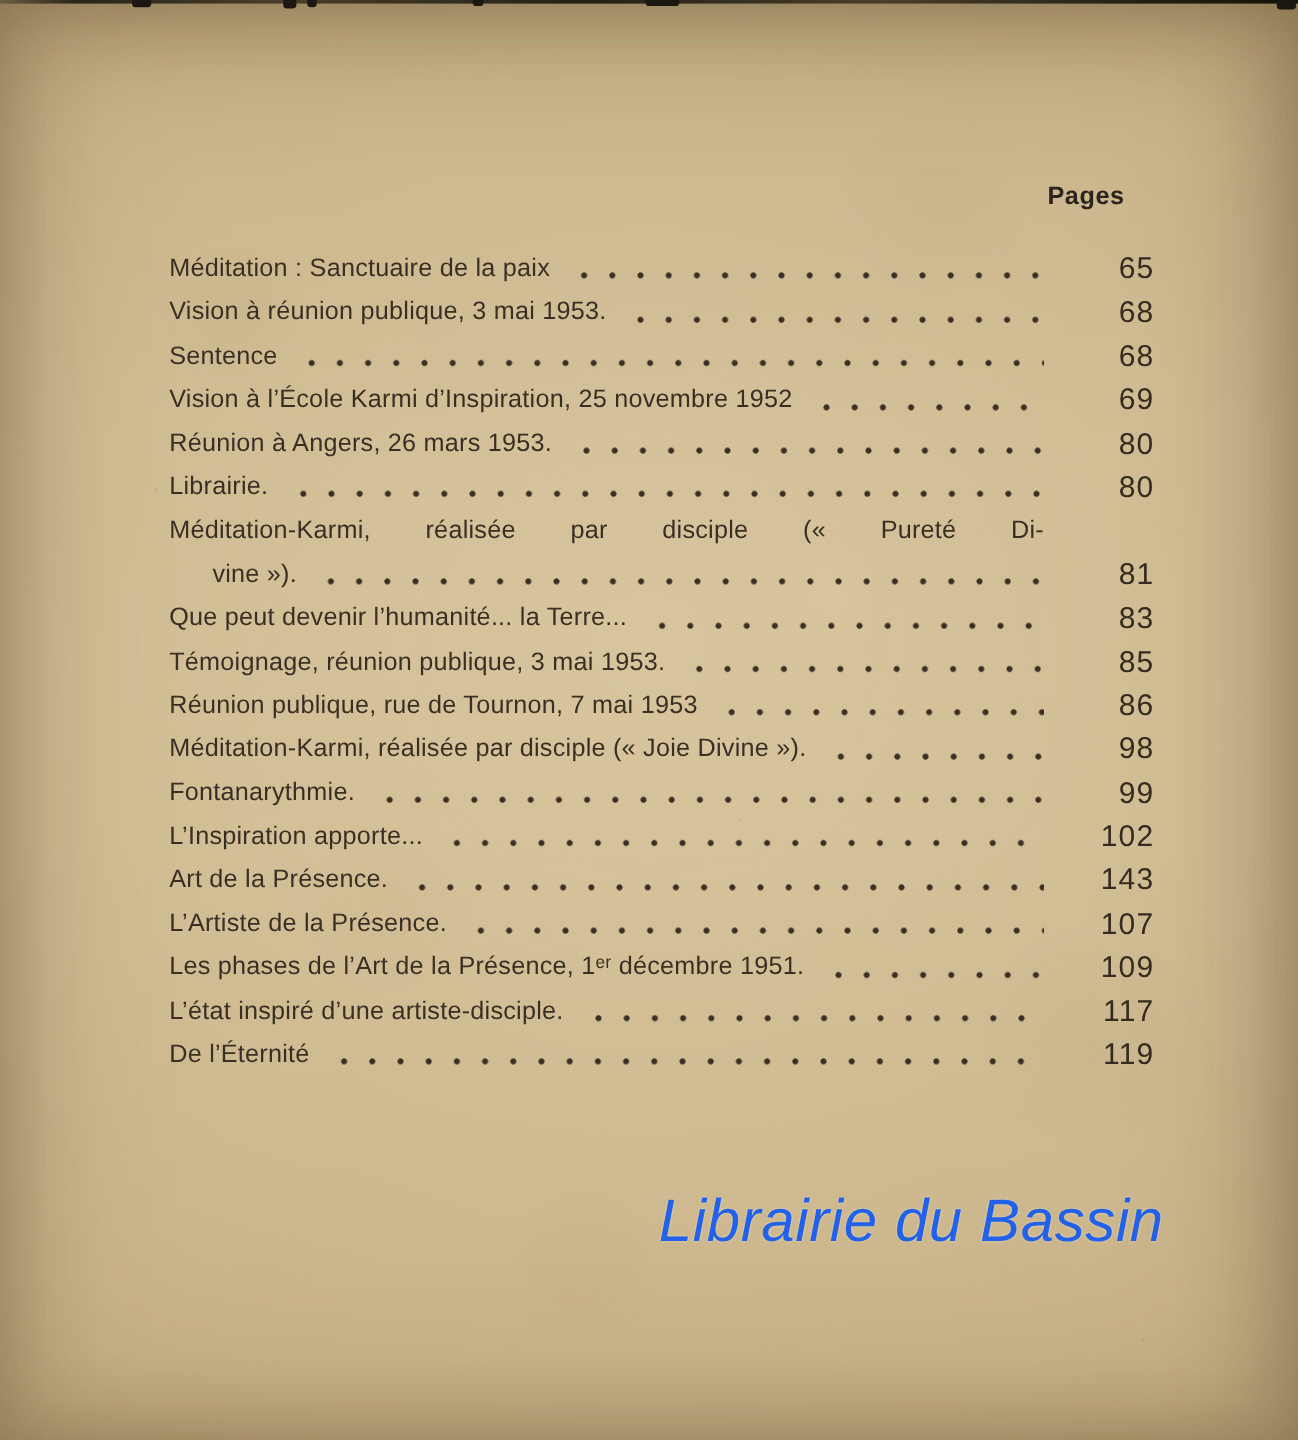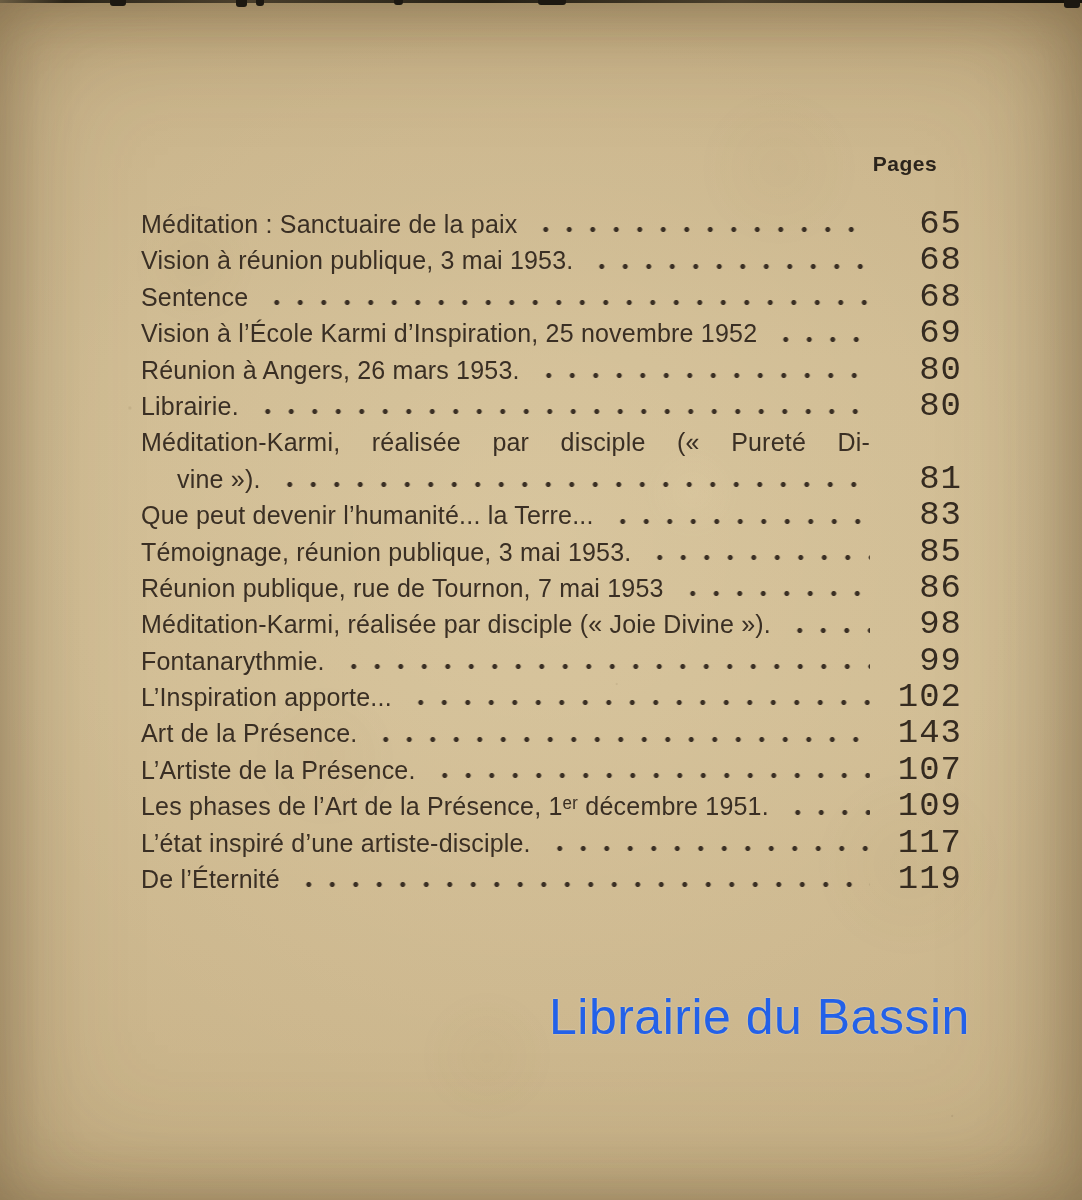--- a/index.html
+++ b/index.html
@@ -51,51 +51,51 @@
     position: absolute; left: 141px; right: 120px; top: 206px;
     color: #3a2f24;
   }
   .row {
     display: flex; align-items: flex-end;
     height: 36.4px; line-height: 36.4px;
     white-space: nowrap;
   }
   .row .t {
     flex: 0 0 auto;
-    font-size: 25px; letter-spacing: 0.2px; margin-top: 25px;
+    font-size: 21px; letter-spacing: 0.2px; margin-top: 25px;
   }
   .row .leader {
     flex: 1 1 auto; align-self: stretch;
     margin-left: 13px;
     background-image: radial-gradient(circle, #3a2f24 2.1px, rgba(0,0,0,0) 2.9px);
     background-size: 23.5px 7px;
     background-repeat: repeat-x;
     background-position: left 4px bottom 9px;
   }
   .row .pg {
     flex: 0 0 92px;
     text-align: right;
-    font-size: 34px; letter-spacing: 1px;
+    font-size: 25px; letter-spacing: 1px;
     color: #352b20;
-    font-family: Liberation Mono, monospace;
   }
   .row.wrap .t {
     flex: 1 1 auto;
     white-space: normal;
     text-align: justify;
     text-align-last: justify;
     word-spacing: 4px;
   }
   .row.indent .t { padding-left: 36px; }
 
   .watermark {
     position: absolute; left: 549px; top: 988px;
     font-size: 50px; font-weight: 400;
     color: #2361e8; letter-spacing: 0.5px;
     text-shadow: 0 0 2px rgba(255,252,230,0.55);
+    font-style: italic;
   }
 </style>
 </head>
 <body>
 
 <div class="photo">
   <div class="texture"></div>
 
   <div class="top-edge"></div>
   <div class="notch" style="left:110px; width:16px; height:6px;"></div>

